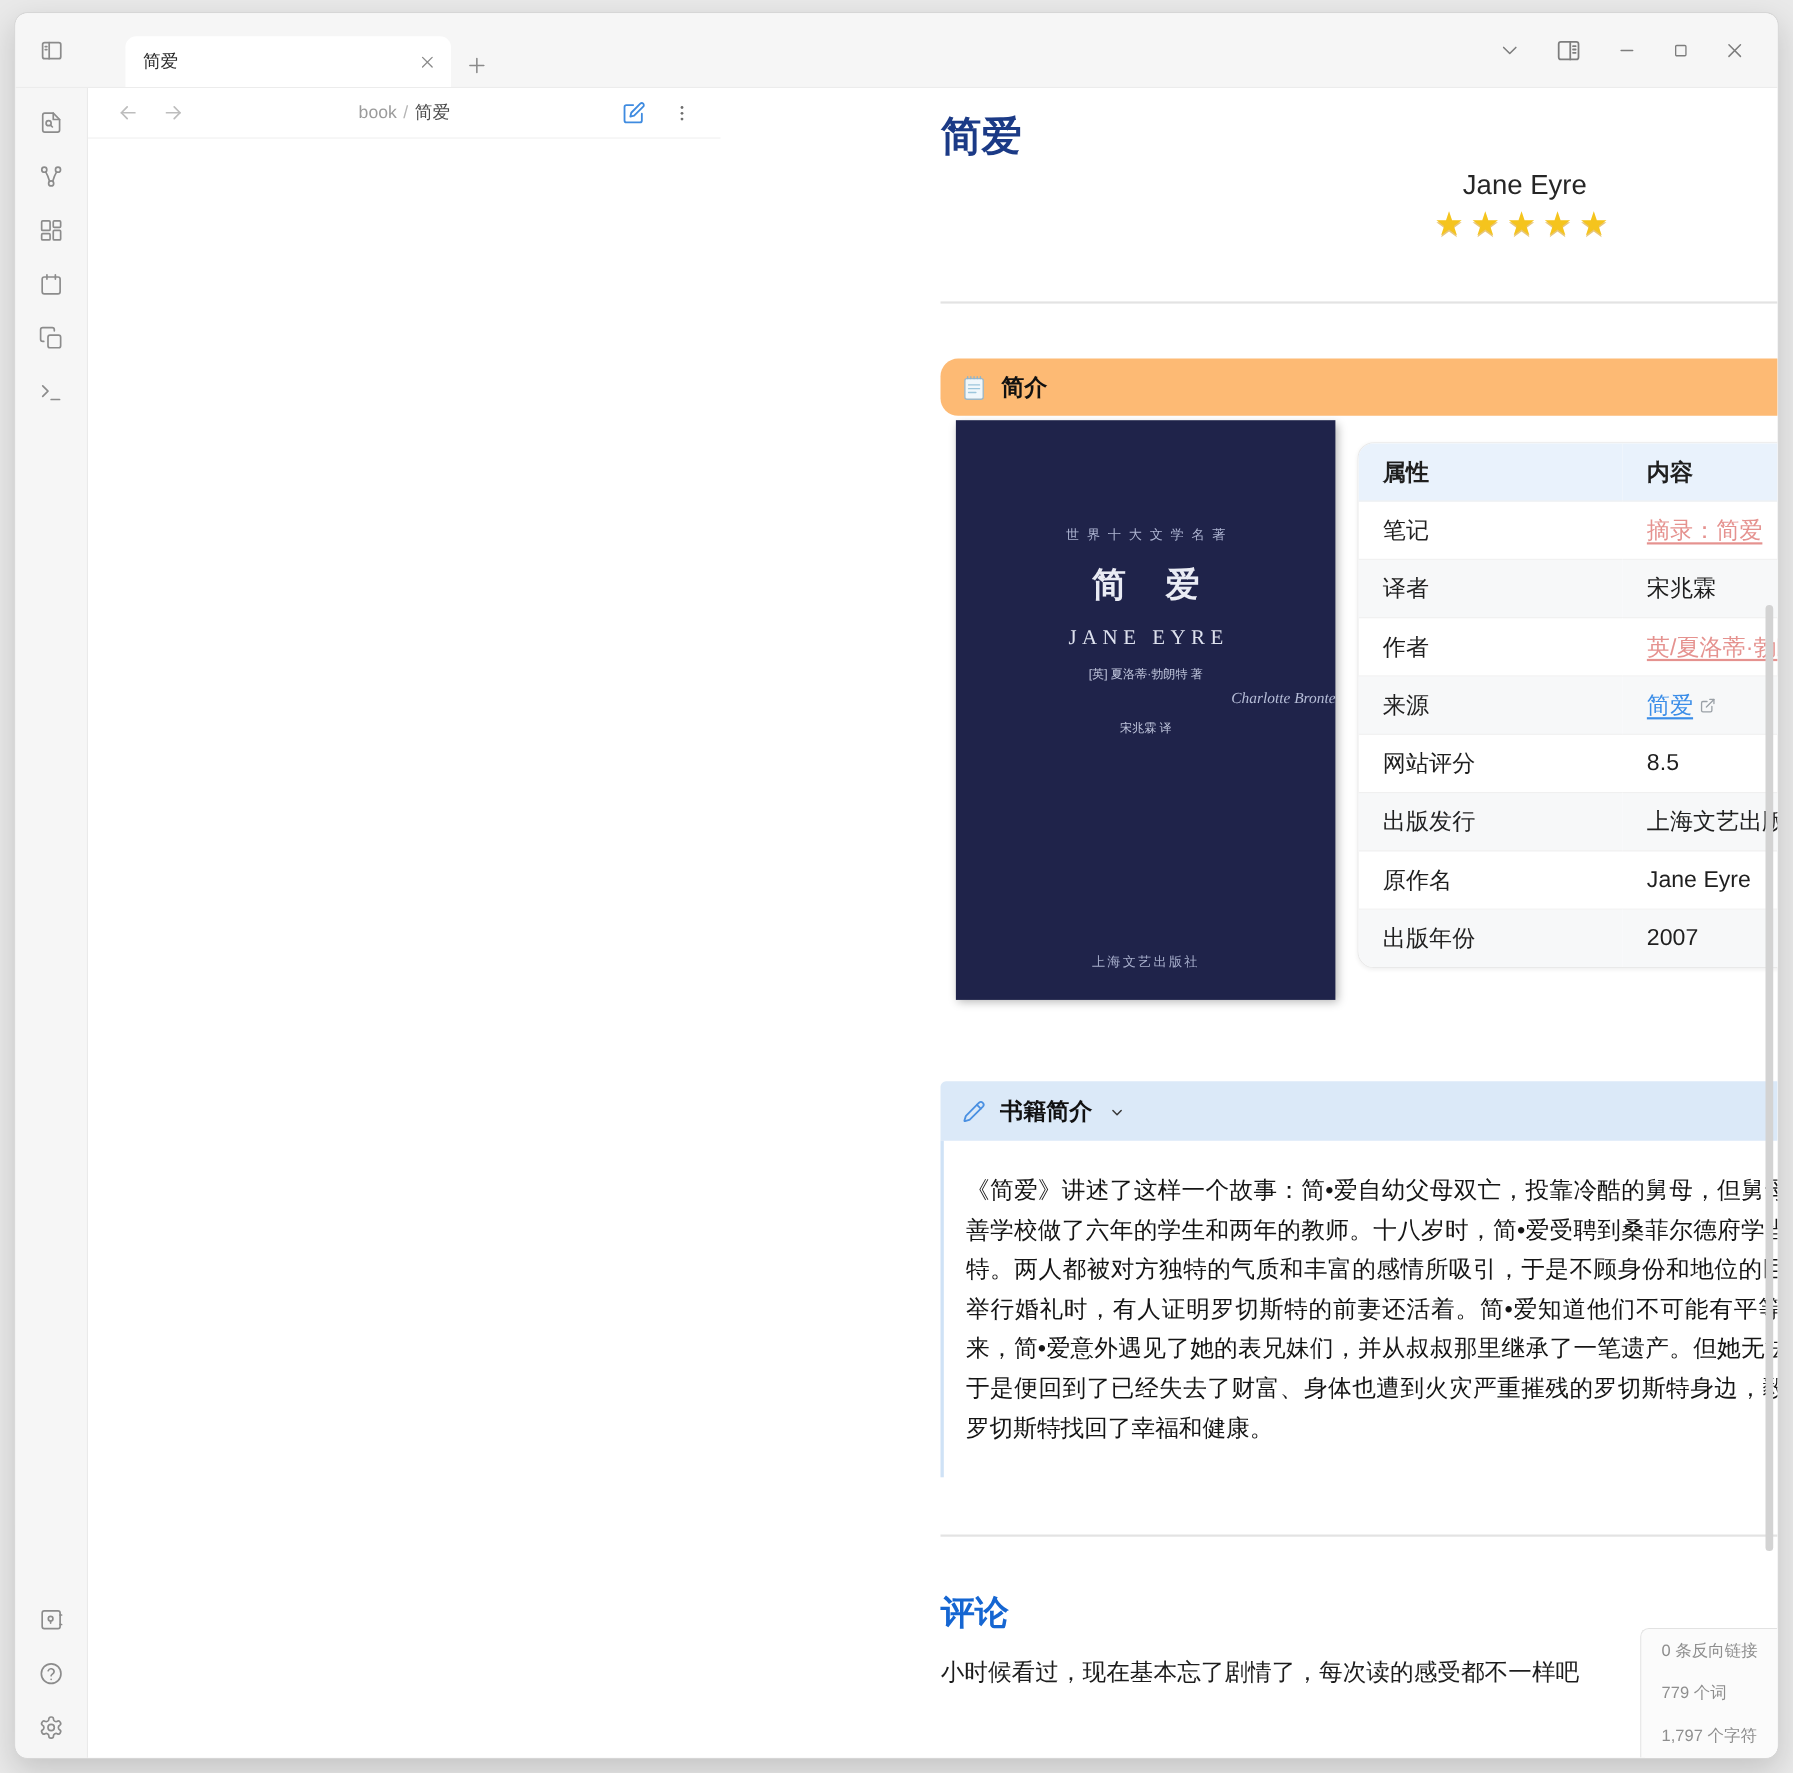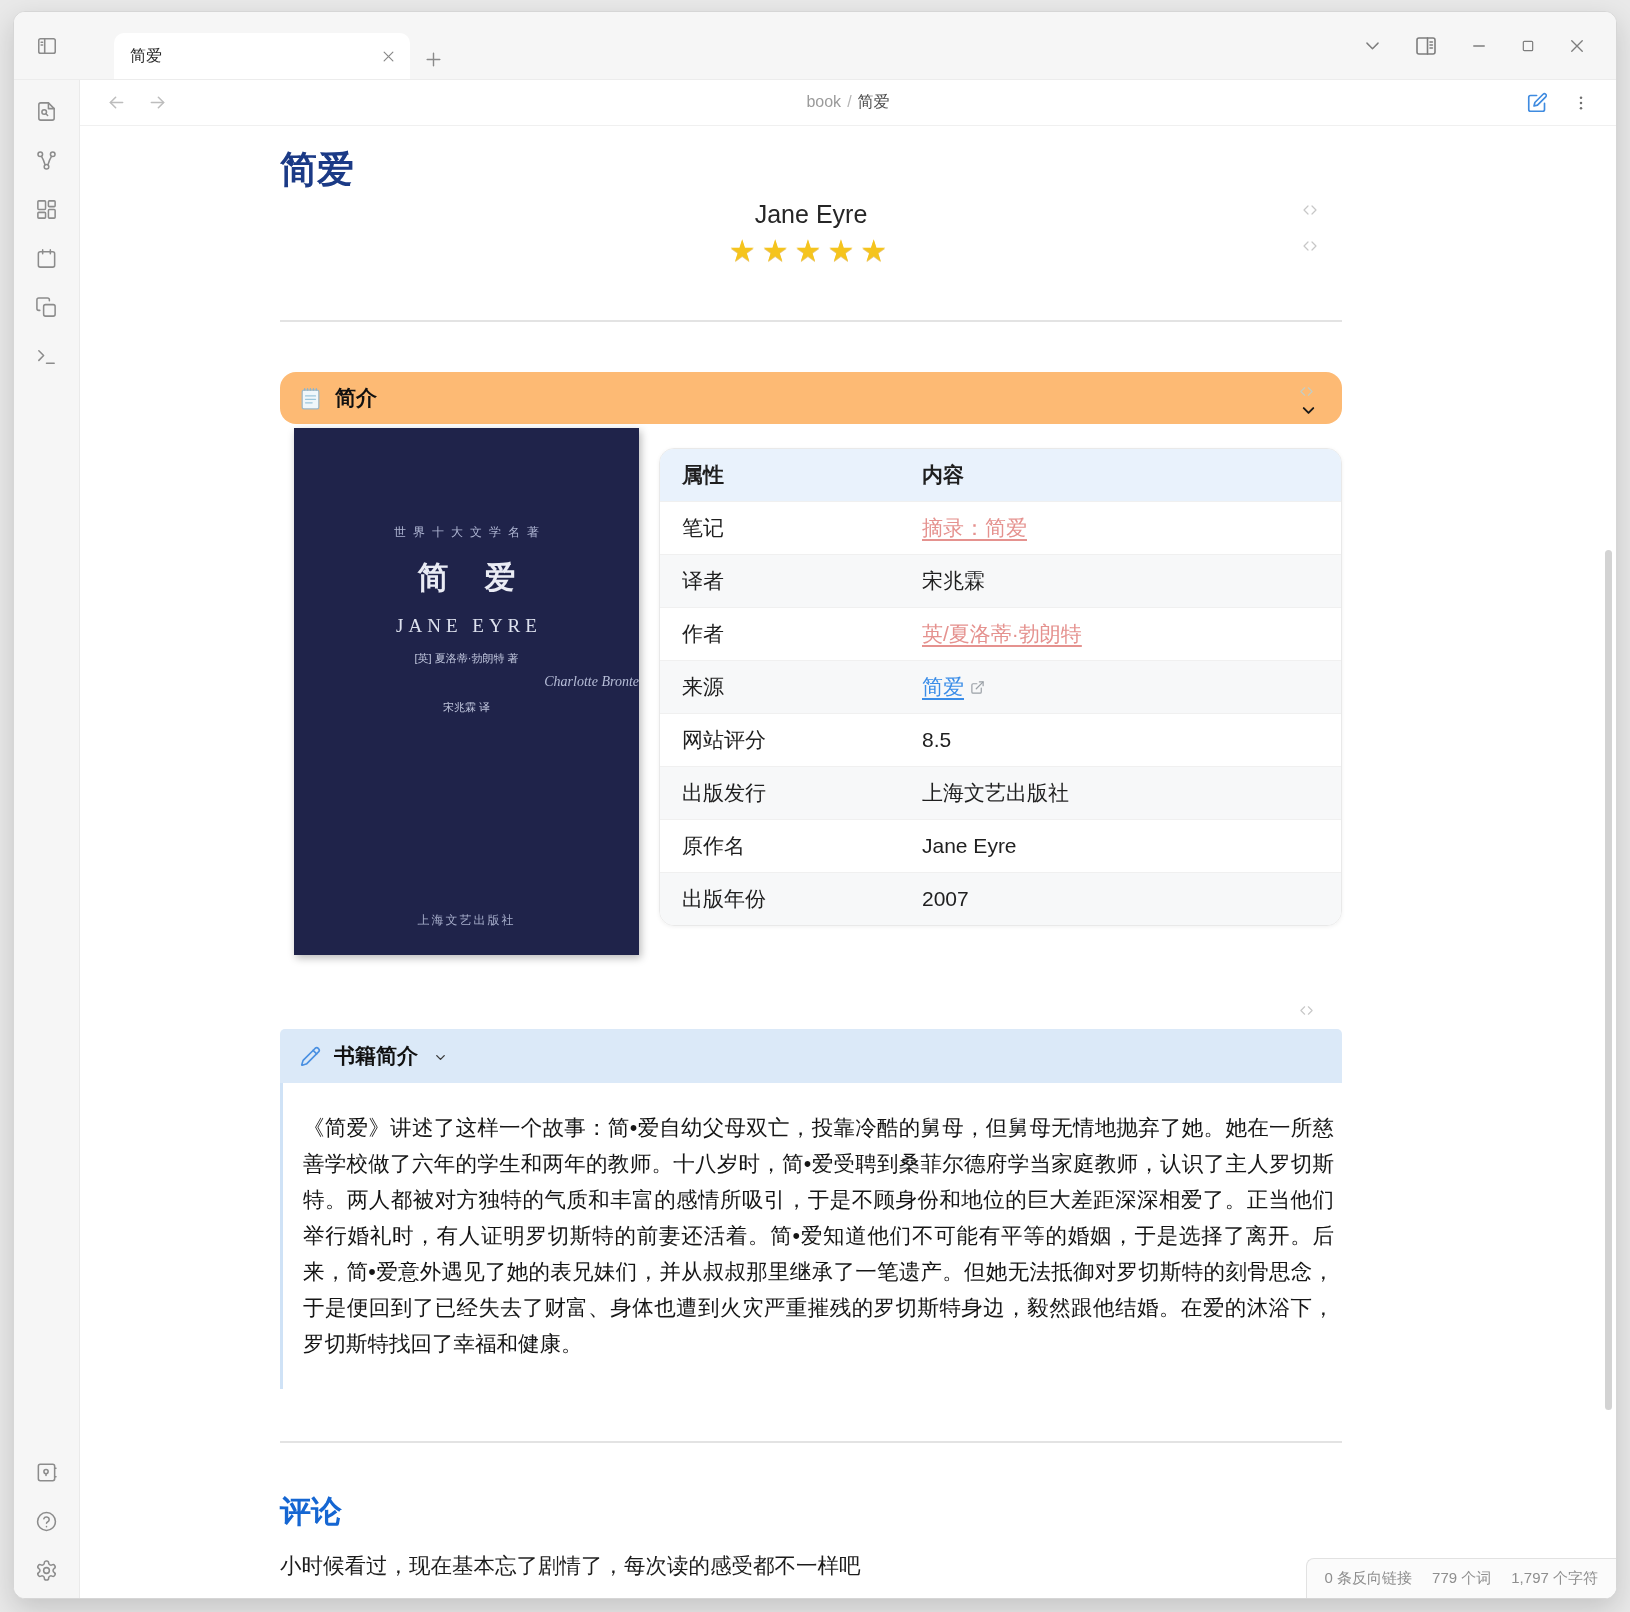--- a/index.html
+++ b/index.html
@@ -48,21 +48,21 @@
   
   .win-body { flex:1; display:flex; min-height:0; }
   .ribbon {
     width:66px; flex:0 0 auto;
     background:#f6f6f6;
     border-right:1px solid #eaeaea;
     display:flex; flex-direction:column; align-items:center;
     padding:20px 0 16px; gap:26px;
   }
   .ribbon-spacer { flex:1; }
-  .main { flex:1; position:relative; display:flex; flex-direction:column; background:#fff; min-width:0; }
+  .main { flex:1; position:relative; display:flex; background:#fff; min-width:0; }
 
   .editor-header {
     height:46px; flex:0 0 auto;
     display:flex; align-items:center;
     padding:0 26px;
     border-bottom:1px solid #f0f0f0;
   }
   .nav-arrows { width:220px; display:flex; gap:20px; align-items:center; }
   .breadcrumb { flex:1; text-align:center; font-size:16px; color:#9b9b9b; }
   .crumb-sep { margin:0 6px; color:#b5b5b5; }
@@ -148,21 +148,21 @@
   .comment-text { font-size:21.5px; margin-top:18px; color:#1c1c1c; }
 
   
   .status-bar {
     position:absolute; right:0; bottom:0; z-index:6;
     background:#fbfbfb;
     border:1px solid #e2e2e2; border-right:none; border-bottom:none;
     border-radius:8px 0 0 0;
     padding:10px 18px;
     display:flex; gap:20px;
-    font-size:15px; color:#8e8e8e;
+    font-size:15px; color:#8e8e8e;flex-direction:column;
   }
   .scrollbar { position:absolute; right:4px; top:470px; width:7px; height:860px; background:#d3d3d3; border-radius:4px; z-index:5; }
 </style>
 </head>
 <body>
 
 <div class="window">
 
   <div class="titlebar">
     <div class="ribbon-corner">

